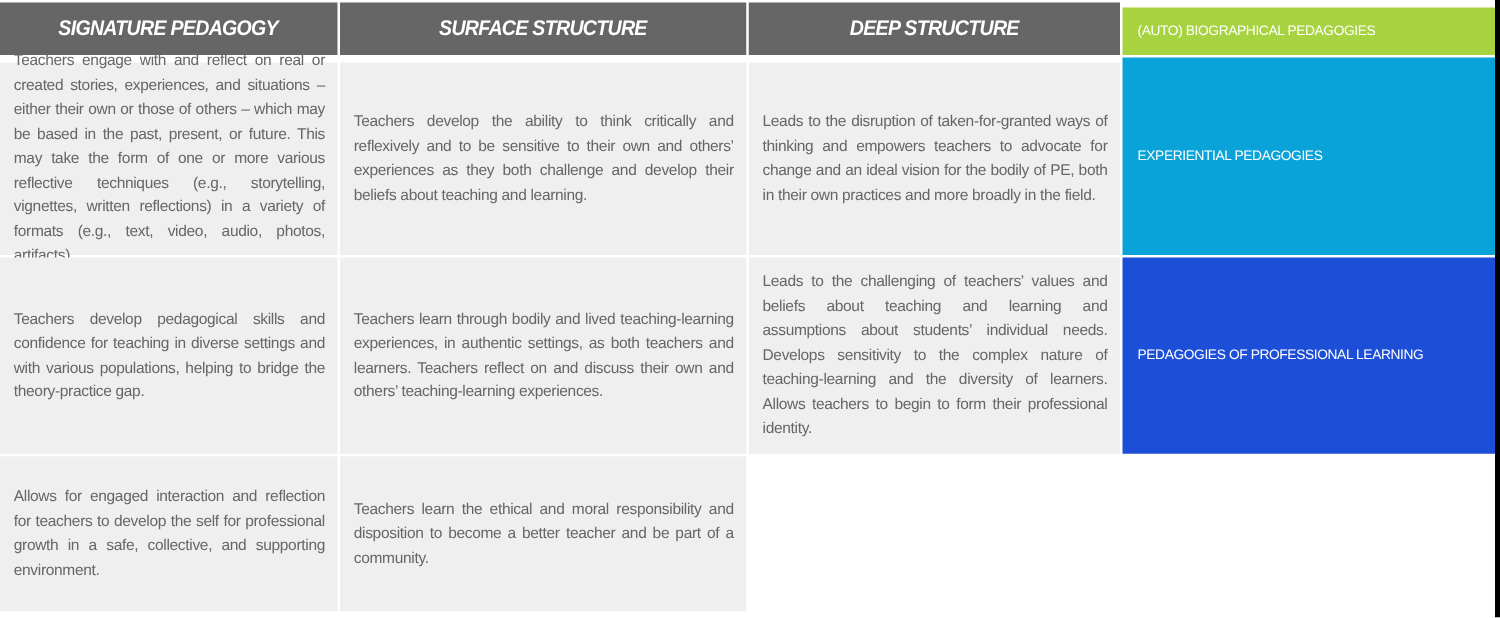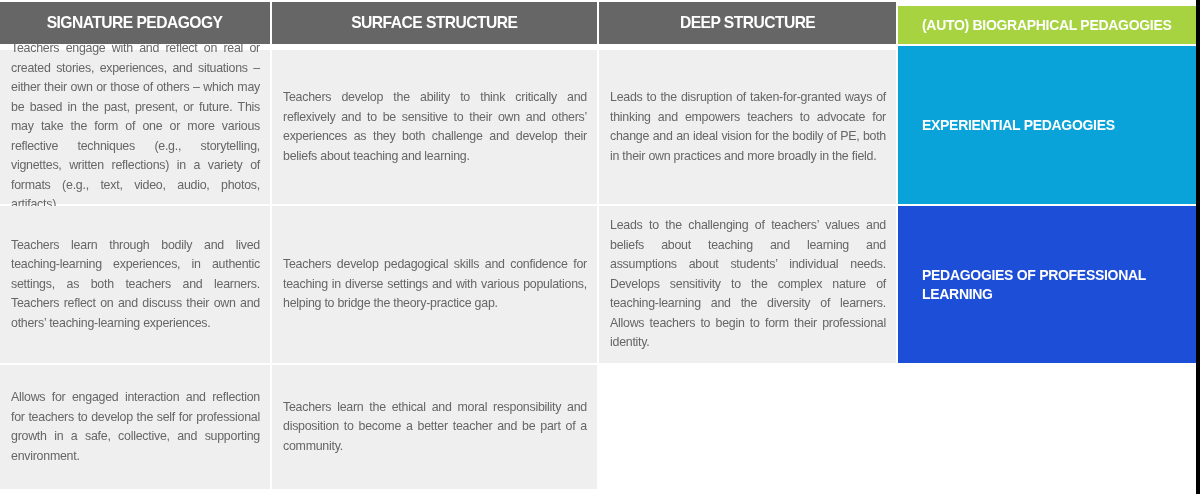--- a/index.html
+++ b/index.html
@@ -25,27 +25,27 @@
     background: #666666;
     color: #ffffff;
     display: flex; align-items: center; justify-content: center;
     font-family: "Liberation Sans", sans-serif;
     font-weight: bold;
     font-size: 17px;
     letter-spacing: -0.6px;
     transform: scaleX(0.92);
     transform-origin: center;
   }
-  .hdr-wrap { background: #666666; display: flex; align-items: center; justify-content: center; overflow: hidden; }
+  .hdr-wrap { background: #666666; display: flex; align-items: center; justify-content: center; overflow: hidden; font-style: italic; }
   .ped {
     color: #ffffff;
     display: flex; align-items: center;
-    padding: 0 24px;
-    font-size: 14px;
-    font-weight: bold;
+    padding: 0 12px;
+    font-size: 11px;
+    font-weight: normal;
     letter-spacing: -0.3px;
     line-height: 19px;
   }
   .ped span { display: block; }
   .cell {
     background: #efefef;
     color: #666666;
     display: flex; align-items: center;
     padding: 0 10px 0 11px;
     font-size: 12.4px;
@@ -81,24 +81,24 @@
     <span>Teachers develop the ability to think critically and reflexively and to be sensitive to their own and others’ experiences as they both challenge and develop their beliefs about teaching and learning.</span>
   </div>
   <div class="cell r1">
     <span>Leads to the disruption of taken-for-granted ways of thinking and empowers teachers to advocate for change and an ideal vision for the bodily of PE, both in their own practices and more broadly in the field.</span>
   </div>
 
   <div class="ped" style="background:#09a3d9">
     <span>EXPERIENTIAL PEDAGOGIES</span>
   </div>
   <div class="cell">
-    <span>Teachers learn through bodily and lived teaching-learning experiences, in authentic settings, as both teachers and learners. Teachers reflect on and discuss their own and others’ teaching-learning experiences.</span>
+    <span>Teachers develop pedagogical skills and confidence for teaching in diverse settings and with various populations, helping to bridge the theory-practice gap.</span>
   </div>
   <div class="cell">
-    <span>Teachers develop pedagogical skills and confidence for teaching in diverse settings and with various populations, helping to bridge the theory-practice gap.</span>
+    <span>Teachers learn through bodily and lived teaching-learning experiences, in authentic settings, as both teachers and learners. Teachers reflect on and discuss their own and others’ teaching-learning experiences.</span>
   </div>
   <div class="cell">
     <span>Leads to the challenging of teachers’ values and beliefs about teaching and learning and assumptions about students’ individual needs. Develops sensitivity to the complex nature of teaching-learning and the diversity of learners. Allows teachers to begin to form their professional identity.</span>
   </div>
 
   <div class="ped" style="background:#1d4ed8">
     <span>PEDAGOGIES OF PROFESSIONAL LEARNING</span>
   </div>
   <div class="cell">
     <span>Allows for engaged interaction and reflection for teachers to develop the self for professional growth in a safe, collective, and supporting environment.</span>

